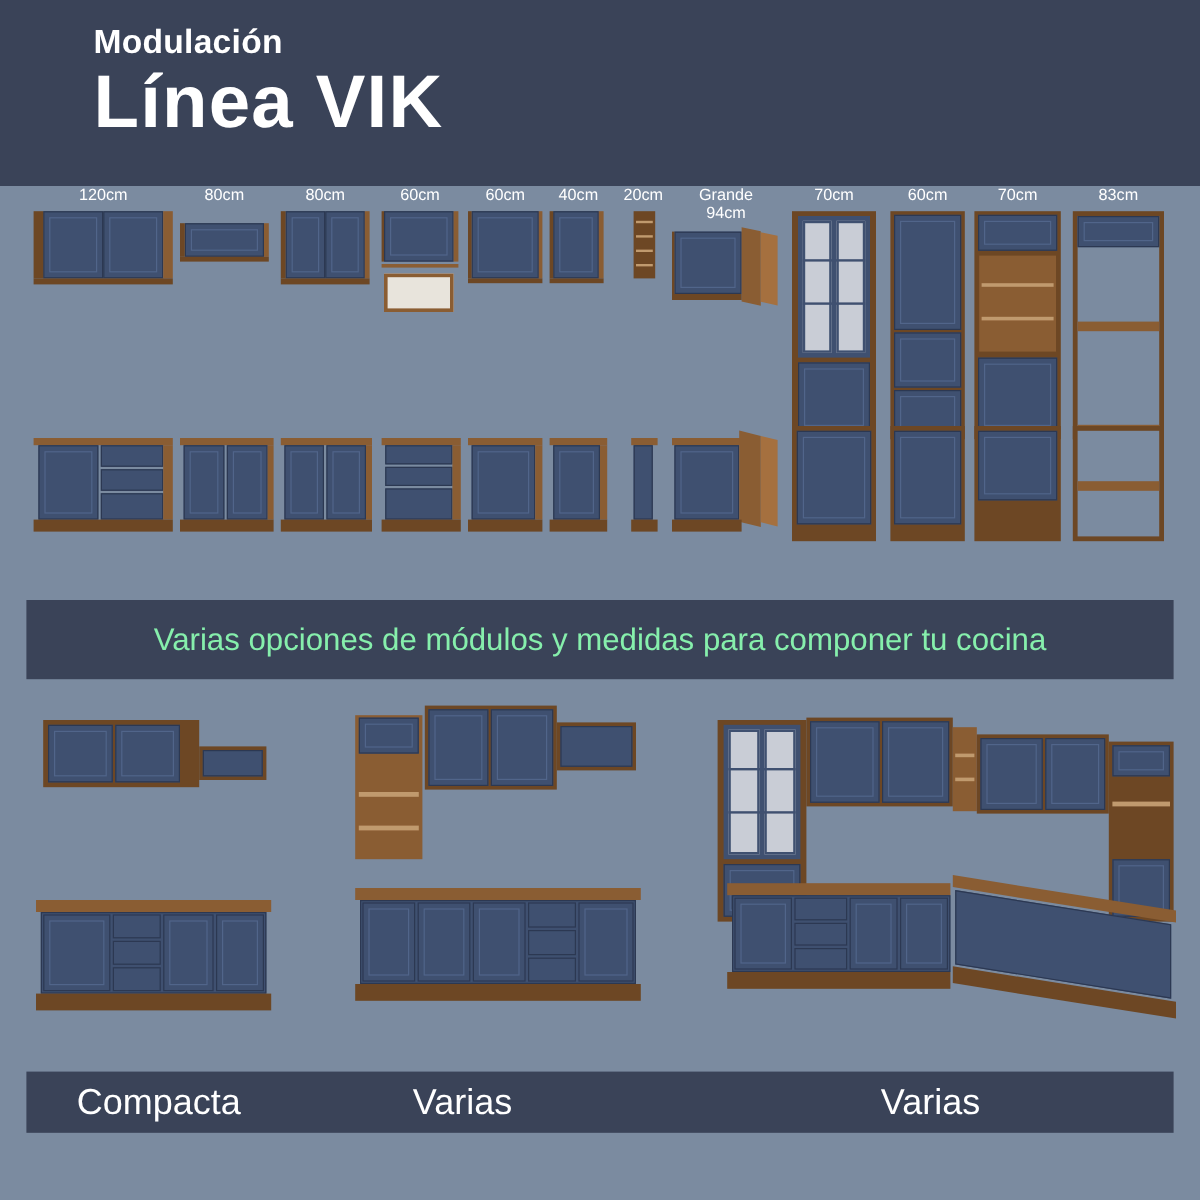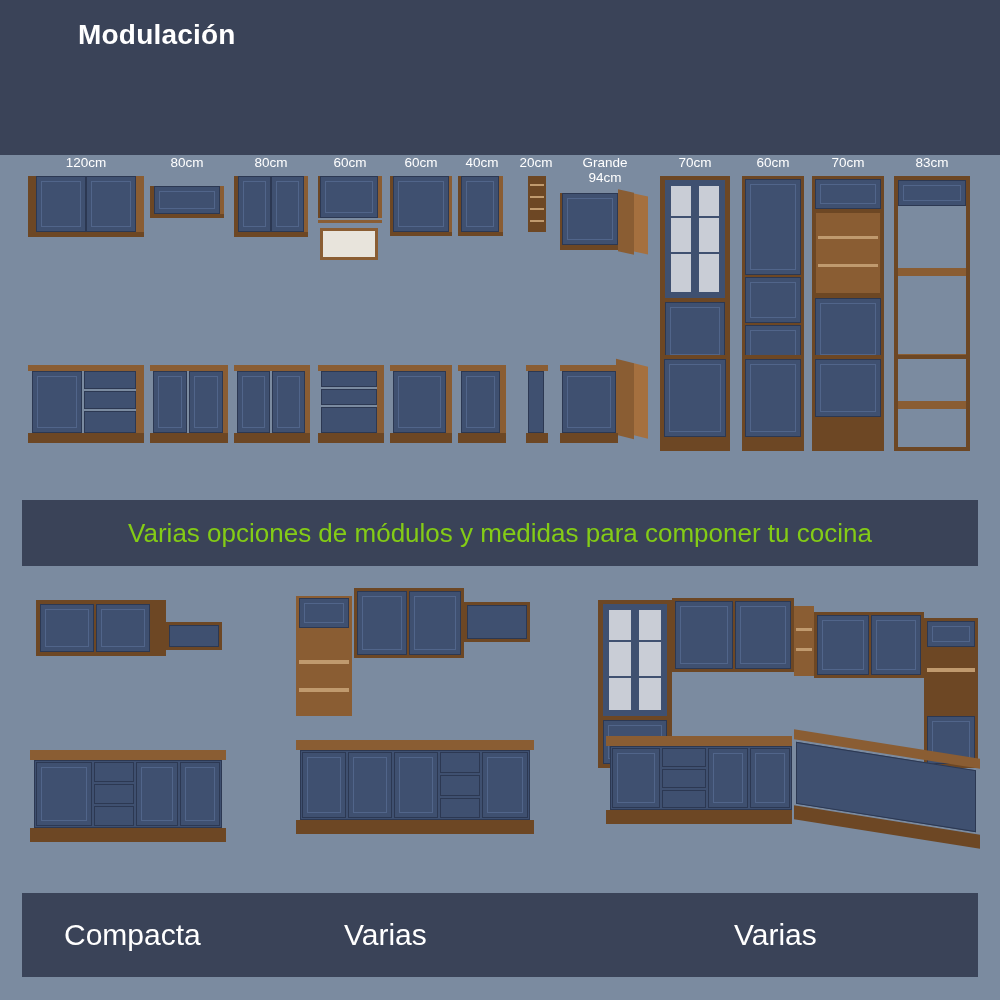--- a/index.html
+++ b/index.html
@@ -53,46 +53,47 @@
   .panel-inset {
     position: absolute; left: 4px; top: 4px; right: 4px; bottom: 4px;
     border: 1px solid #51658a;
   }
 
   
   .banner {
     position: absolute; left: 22px; top: 500px; width: 956px; height: 66px;
     background: #3a4358; display: flex; align-items: center; justify-content: center;
   }
-  .banner-text { color: #84cc16; font-size: 26px; font-weight: normal; }
+  .banner-text { color: #86efac; font-size: 26px; font-weight: normal; }
 
   
   .comps { position: absolute; left: 0; top: 580px; width: 1000px; height: 300px; }
   .comp { position: absolute; }
 
   
   .footer {
-    position: absolute; left: 22px; top: 893px; width: 956px; height: 84px;
+    position: absolute; left: 22px; top: 893px; width: 956px; height: 51px;
     background: #3a4358;
   }
   .footer-label {
     position: absolute; top: 50%; transform: translateY(-50%);
     color: #ffffff; font-size: 30px; font-weight: normal;
   }
   .f1 { left: 42px; }
   .f2 { left: 322px; }
   .f3 { left: 712px; }
 </style>
 </head>
 <body>
 
 <div class="page">
 
   <div class="header">
     <div class="header-kicker">Modulación</div>
+    <div class="header-title">Línea VIK</div>
   </div>
 
   <div class="modules">
 
     <div class="mod-col" style="left:28px;width:116px;">
       <div class="mod-label">120cm</div>
 
       <div class="piece" style="width:116px;height:62px;position:relative;">
         <div class="door" style="position:absolute;left:8px;top:0;width:50px;height:56px;">
             <div class="panel-inset"></div>

